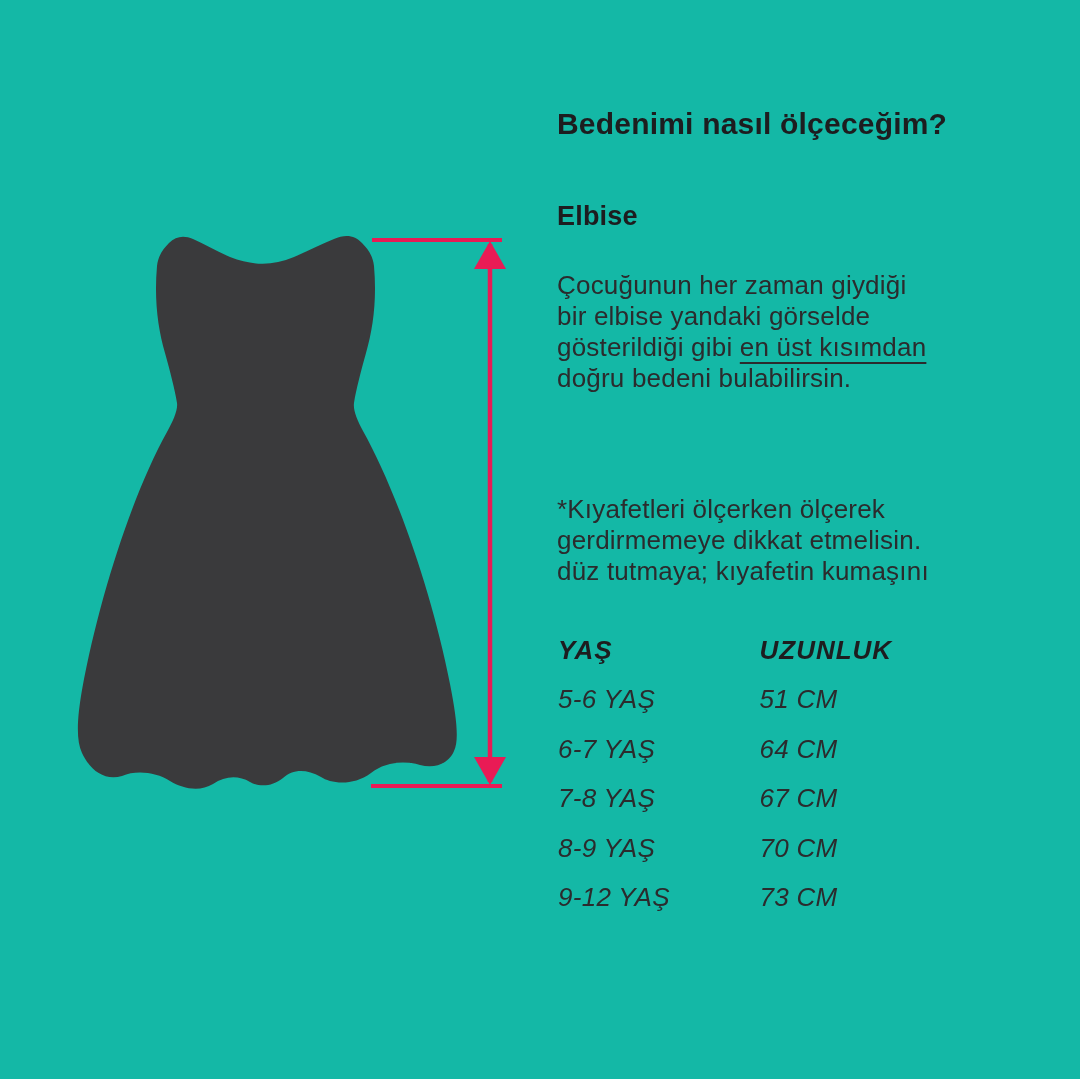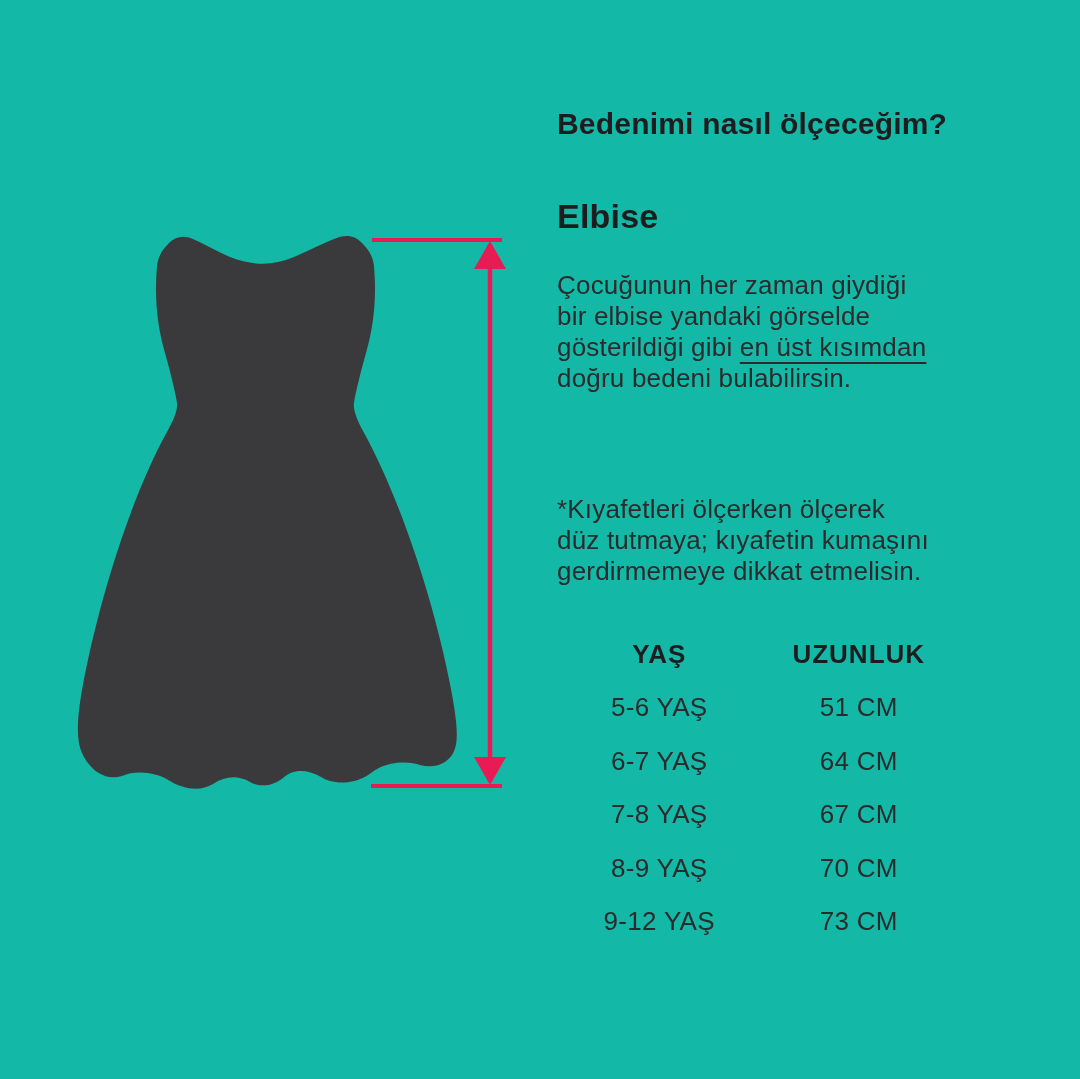--- a/index.html
+++ b/index.html
@@ -27,21 +27,21 @@
     font-weight: 700;
     letter-spacing: 0.2px;
     color: #1d1d1f;
     white-space: nowrap;
   }
   .section-title {
     position: absolute;
     left: 557px;
     top: 203px;
     margin: 0;
-    font-size: 34px;
+    font-size: 27px;
     line-height: 27px;
     font-weight: 700;
     letter-spacing: 0.2px;
     color: #1d1d1f;
   }
   .para {
     position: absolute;
     left: 557px;
     width: 440px;
     font-size: 26px;
@@ -63,27 +63,28 @@
     position: absolute;
     left: 557px;
     top: 625px;
     width: 404px;
     border-collapse: collapse;
     table-layout: fixed;
     font-size: 26px;
     color: #2b2b2d;
   }
   .size-table th, .size-table td {
-    border: 5px solid #14b8a6;
-    text-align: center;
+    border: 1px solid #14b8a6;
+    text-align: left;
     vertical-align: middle;
     height: 48.5px;
     padding: 0;
     font-weight: 400;
     letter-spacing: 0.3px;
+    font-style: italic;
   }
   .size-table th {
     font-weight: 700;
     letter-spacing: 1px;
     color: #1d1d1f;
   }
 </style>
 </head>
 <body>
 
@@ -134,22 +135,22 @@
 
   <div class="para instructions">
     <div class="line"><span>Çocuğunun her zaman giydiği</span><span class="u"></span><span></span></div>
     <div class="line"><span>bir elbise yandaki görselde</span><span class="u"></span><span></span></div>
     <div class="line"><span>gösterildiği gibi </span><span class="u">en üst kısımdan</span><span></span></div>
     <div class="line"><span>doğru bedeni bulabilirsin.</span><span class="u"></span><span></span></div>
   </div>
 
   <div class="para note">
     <div class="line">*Kıyafetleri ölçerken ölçerek</div>
+    <div class="line">gerdirmemeye dikkat etmelisin.</div>
     <div class="line">düz tutmaya; kıyafetin kumaşını</div>
-    <div class="line">gerdirmemeye dikkat etmelisin.</div>
   </div>
 
   <table class="size-table">
     <thead>
       <tr>
         <th>YAŞ</th>
         <th>UZUNLUK</th>
       </tr>
     </thead>
     <tbody>

